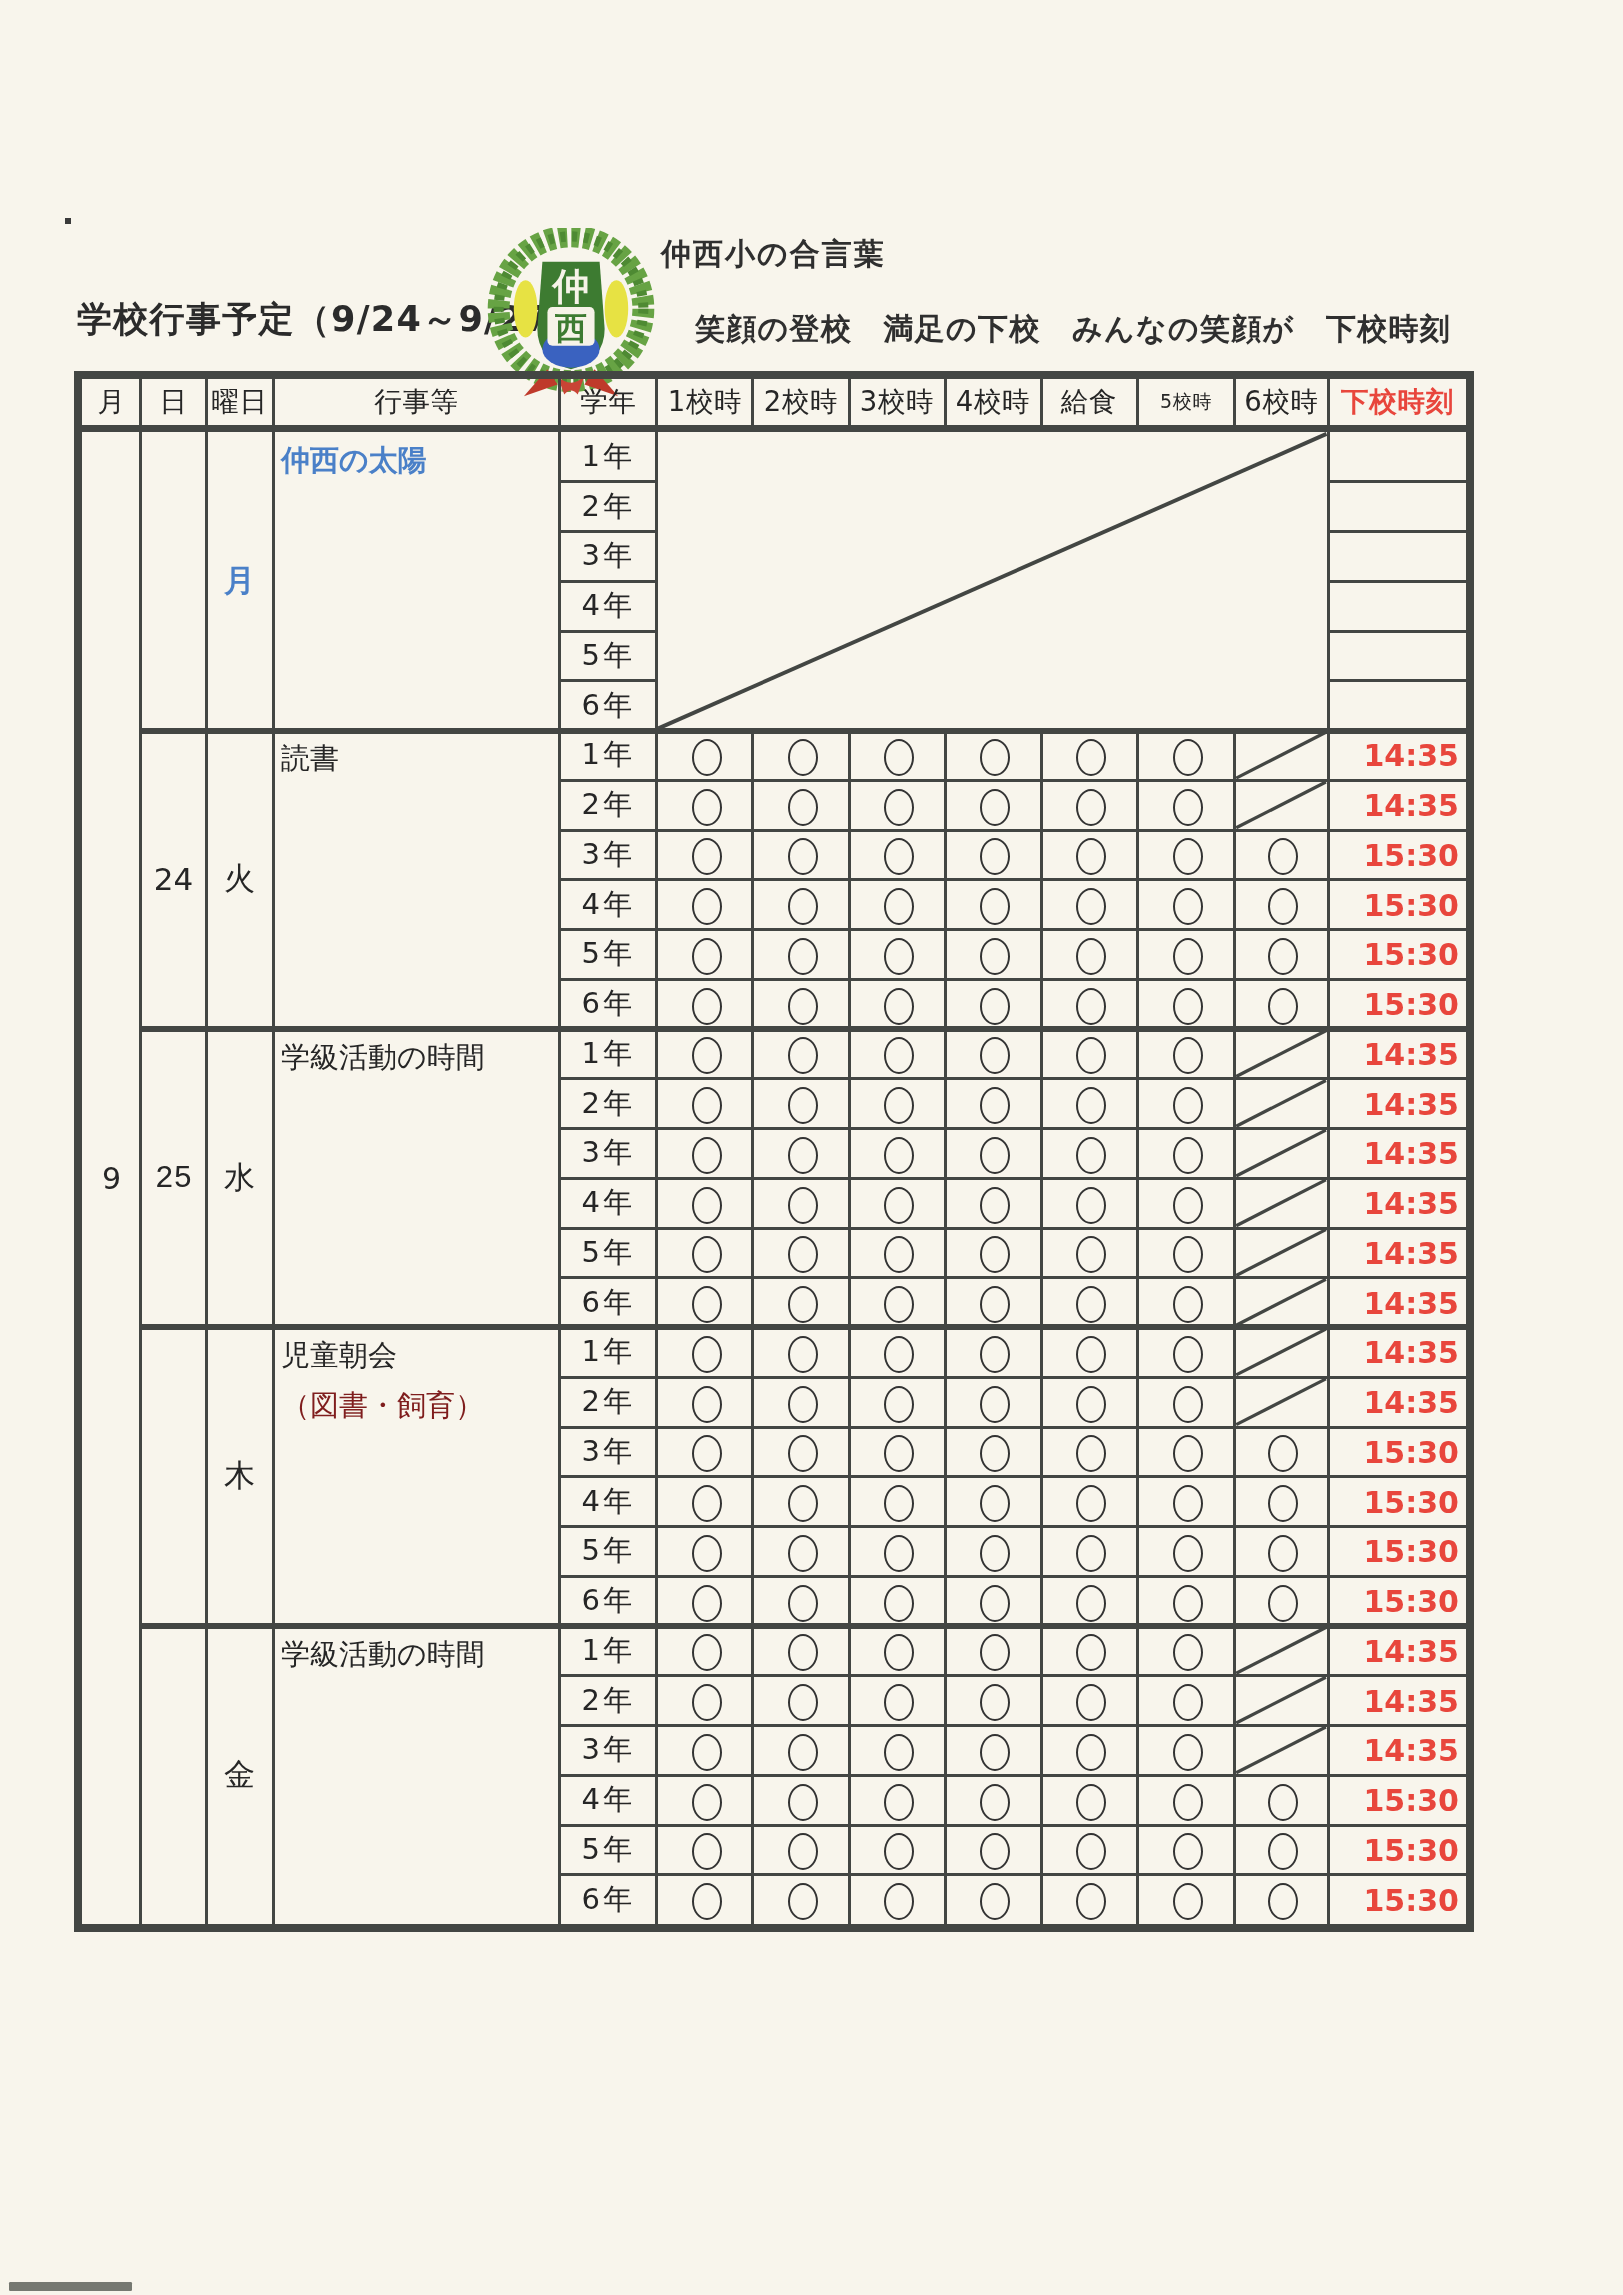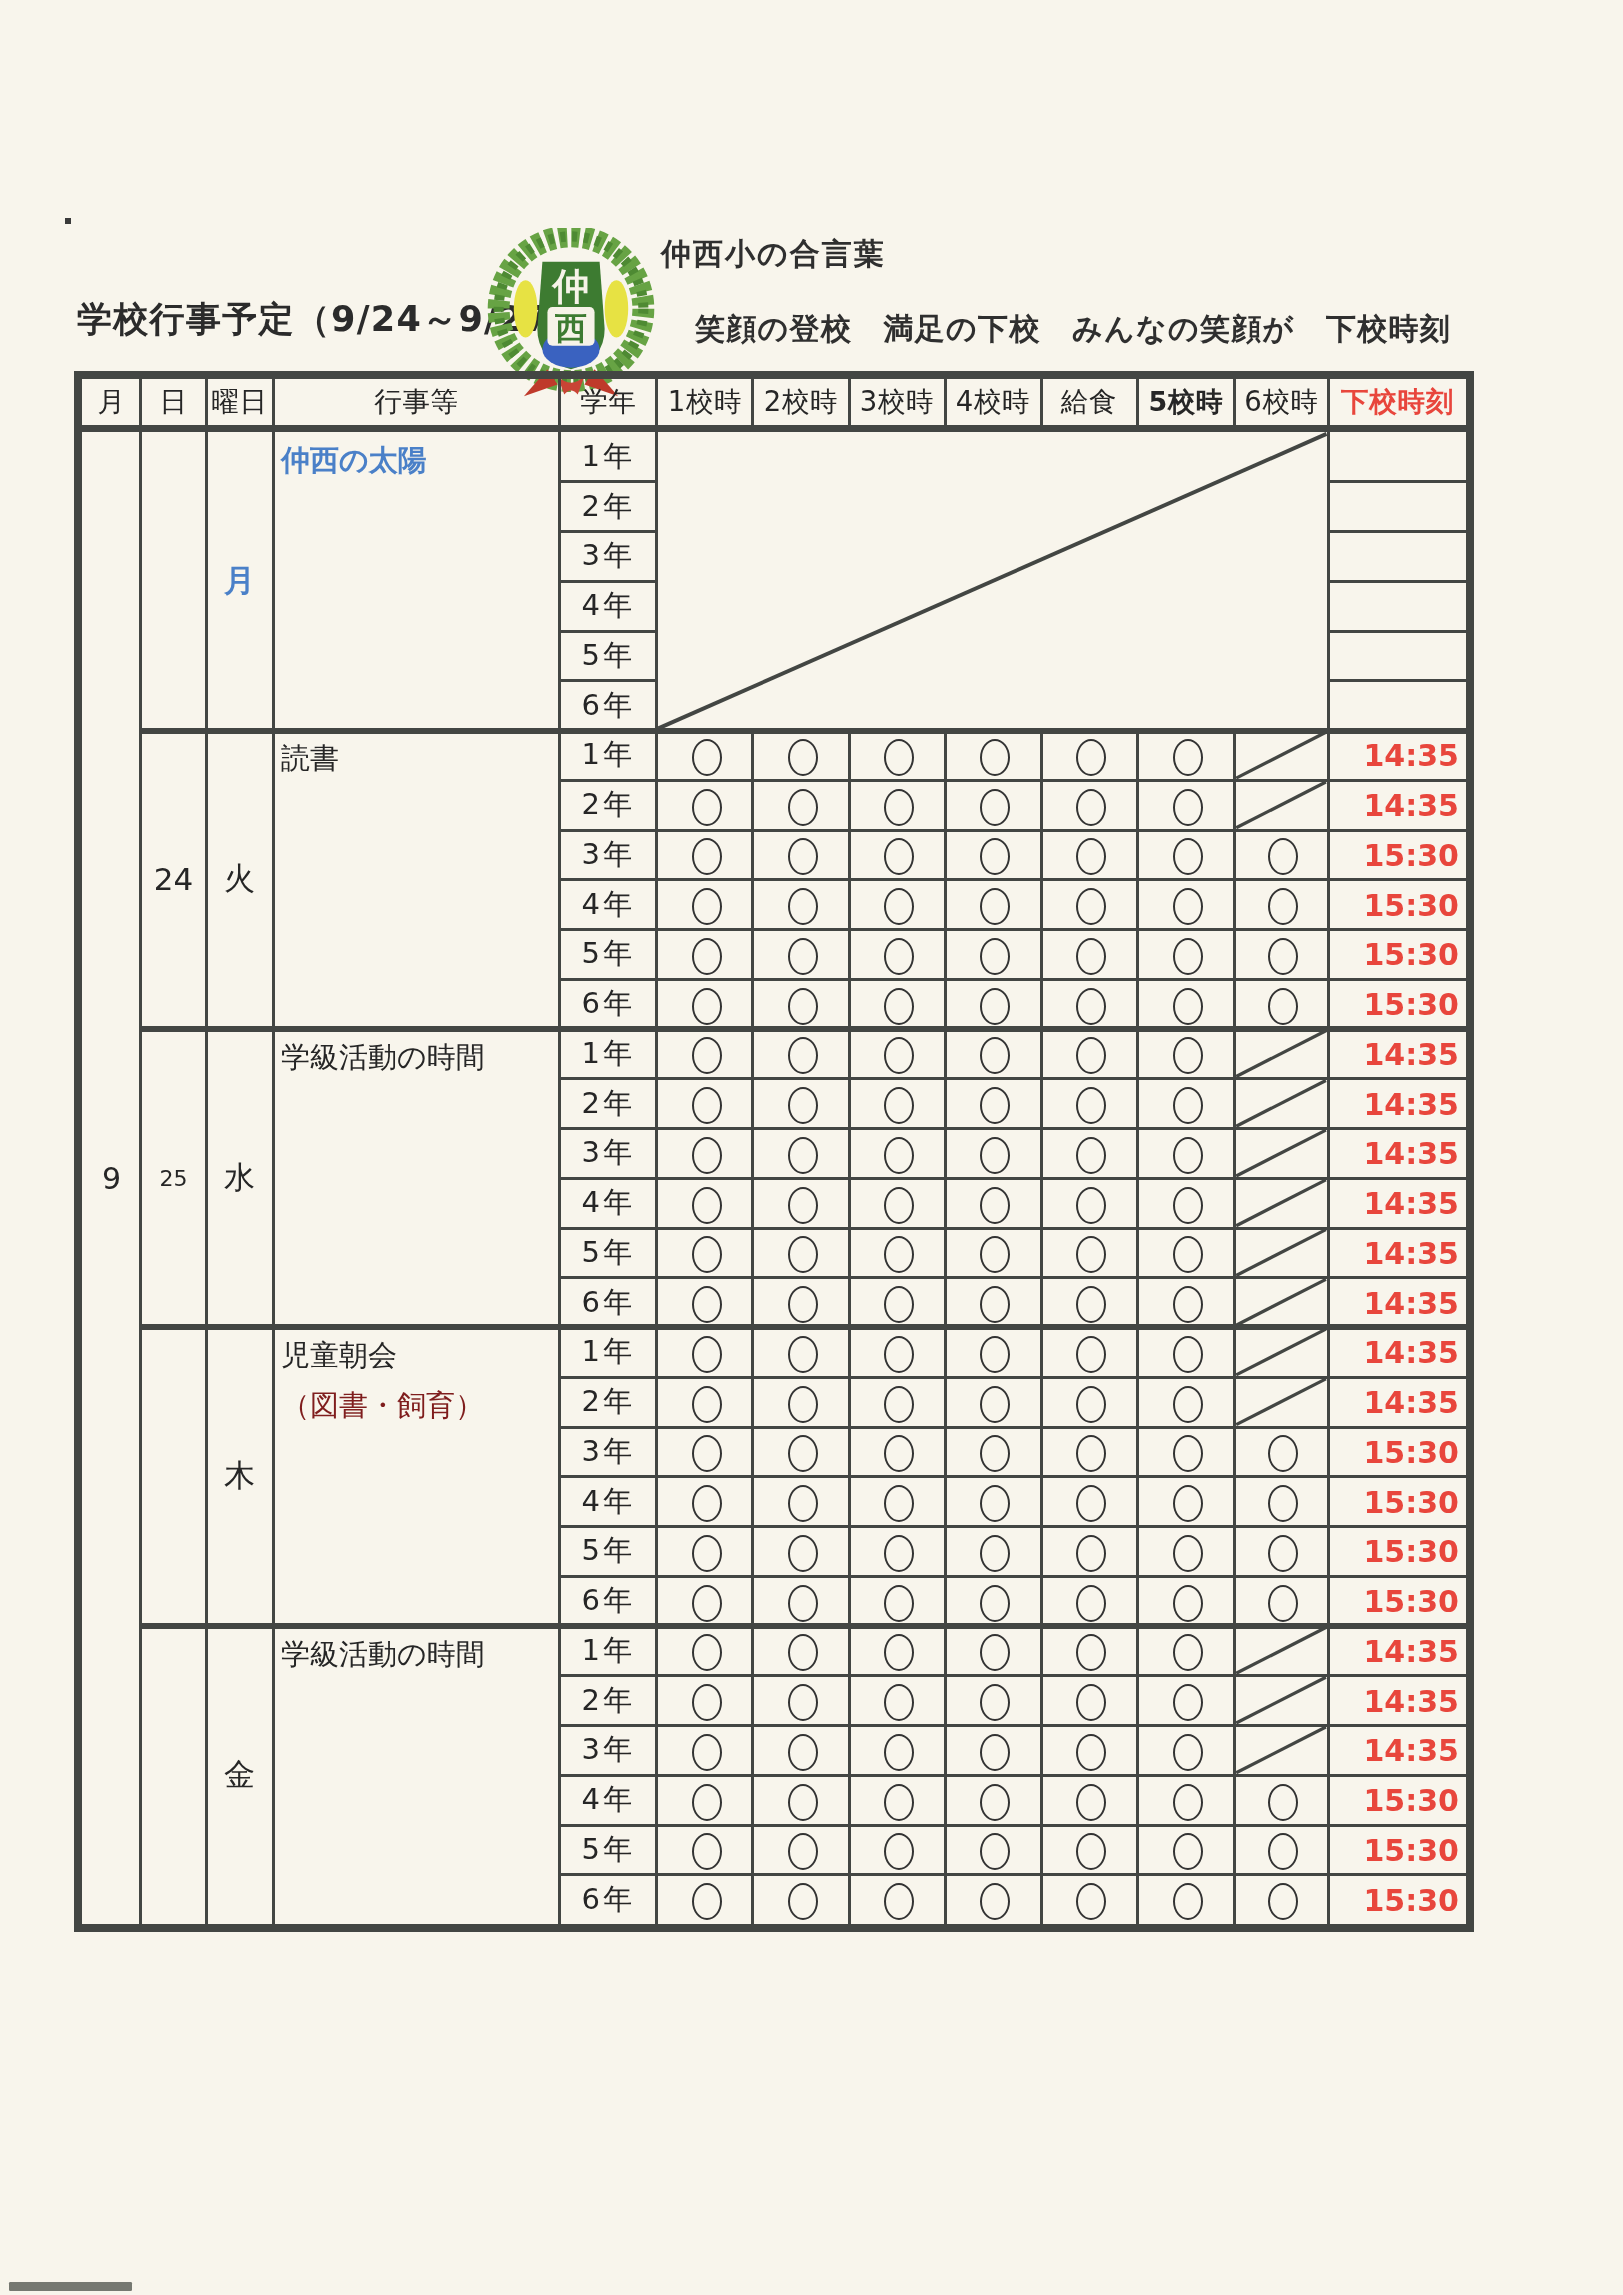--- a/index.html
+++ b/index.html
@@ -89,21 +89,21 @@
     <div class="cellText" style="left: 82px; top: 379px; width: 59px; height: 46px; font-size: 27.5px; color: rgb(38, 38, 38); letter-spacing: 0.7px;">月</div>
     <div class="cellText" style="left: 141px; top: 379px; width: 65px; height: 46px; font-size: 27.5px; color: rgb(38, 38, 38); letter-spacing: 0.7px;">日</div>
     <div class="cellText" style="left: 206px; top: 379px; width: 67px; height: 46px; font-size: 27.5px; color: rgb(38, 38, 38); letter-spacing: 0.7px;">曜日</div>
     <div class="cellText" style="left: 273px; top: 379px; width: 287px; height: 46px; font-size: 27.5px; color: rgb(38, 38, 38); letter-spacing: 0.7px;">行事等</div>
     <div class="cellText" style="left: 560px; top: 379px; width: 97px; height: 46px; font-size: 27.5px; color: rgb(38, 38, 38); letter-spacing: 0.7px;">学年</div>
     <div class="cellText" style="left: 657px; top: 379px; width: 96px; height: 46px; font-size: 27.5px; color: rgb(38, 38, 38); letter-spacing: 0.7px;">1校時</div>
     <div class="cellText" style="left: 753px; top: 379px; width: 96px; height: 46px; font-size: 27.5px; color: rgb(38, 38, 38); letter-spacing: 0.7px;">2校時</div>
     <div class="cellText" style="left: 849px; top: 379px; width: 96px; height: 46px; font-size: 27.5px; color: rgb(38, 38, 38); letter-spacing: 0.7px;">3校時</div>
     <div class="cellText" style="left: 945px; top: 379px; width: 96px; height: 46px; font-size: 27.5px; color: rgb(38, 38, 38); letter-spacing: 0.7px;">4校時</div>
     <div class="cellText" style="left: 1041px; top: 379px; width: 96px; height: 46px; font-size: 27.5px; color: rgb(38, 38, 38); letter-spacing: 0.7px;">給食</div>
-    <div class="cellText" style="left: 1138px; top: 379px; width: 96px; height: 46px; font-size: 27px; color: rgb(38, 38, 38); letter-spacing: 0.7px; font-weight: bold;">5校時</div>
+    <div class="cellText" style="left: 1138px; top: 379px; width: 96px; height: 46px; font-size: 19px; color: rgb(38, 38, 38); letter-spacing: 0.7px;">5校時</div>
     <div class="cellText" style="left: 1234px; top: 379px; width: 95px; height: 46px; font-size: 27.5px; color: rgb(38, 38, 38); letter-spacing: 0.7px;">6校時</div>
     <div class="cellText" style="left: 1329px; top: 379px; width: 137px; height: 46px; font-size: 27.5px; color: rgb(232, 70, 60); font-weight: bold; letter-spacing: 0.7px;">下校時刻</div>
     <div class="cellText" style="left: 82px; top: 432px; width: 59px; height: 1492px; font-size: 30px; color: rgb(38, 38, 38);">9</div>
     <div class="tline" style="left: 560px; top: 480px; width: 97px; height: 2.6px;"></div>
     <div class="tline" style="left: 1329px; top: 480px; width: 137px; height: 2.6px;"></div>
     <div class="tline" style="left: 560px; top: 530px; width: 97px; height: 2.6px;"></div>
     <div class="tline" style="left: 1329px; top: 530px; width: 137px; height: 2.6px;"></div>
     <div class="tline" style="left: 560px; top: 580px; width: 97px; height: 2.6px;"></div>
     <div class="tline" style="left: 1329px; top: 580px; width: 137px; height: 2.6px;"></div>
     <div class="tline" style="left: 560px; top: 630px; width: 97px; height: 2.6px;"></div>
@@ -176,21 +176,21 @@
     <div class="mark-circle" style="left: 980px; top: 988px; width: 26px; height: 33px;"></div>
     <div class="mark-circle" style="left: 1076px; top: 988px; width: 26px; height: 33px;"></div>
     <div class="mark-circle" style="left: 1173px; top: 988px; width: 26px; height: 33px;"></div>
     <div class="mark-circle" style="left: 1268px; top: 988px; width: 26px; height: 33px;"></div>
     <div class="cellText" style="left: 1329px; top: 979px; width: 130px; height: 50px; font-size: 30px; color: rgb(232, 70, 60); font-weight: bold; justify-content: flex-end;">15:30</div>
     <div class="tline" style="left: 560px; top: 1077px; width: 907px; height: 2.6px;"></div>
     <div class="tline" style="left: 560px; top: 1127px; width: 907px; height: 2.6px;"></div>
     <div class="tline" style="left: 560px; top: 1177px; width: 907px; height: 2.6px;"></div>
     <div class="tline" style="left: 560px; top: 1227px; width: 907px; height: 2.6px;"></div>
     <div class="tline" style="left: 560px; top: 1276px; width: 907px; height: 2.6px;"></div>
-    <div class="cellText" style="left: 141px; top: 1029px; width: 65px; height: 298px; font-size: 22px; color: rgb(38, 38, 38);">25</div>
+    <div class="cellText" style="left: 141px; top: 1029px; width: 65px; height: 298px; font-size: 31px; color: rgb(38, 38, 38); font-family: Liberation Mono, monospace;">25</div>
     <div class="cellText" style="left: 206px; top: 1029px; width: 67px; height: 298px; font-size: 31px; color: rgb(38, 38, 38);">水</div>
     <div class="cellText" style="left: 281px; top: 1037px; width: 278px; height: 41px; font-size: 29px; color: rgb(38, 38, 38); justify-content: flex-start;">学級活動の時間</div>
     <div class="cellText" style="left: 560px; top: 1029px; width: 97px; height: 50px; font-size: 29px; color: rgb(38, 38, 38); letter-spacing: 3.3px;">1年</div>
     <div class="mark-circle" style="left: 692px; top: 1037px; width: 26px; height: 33px;"></div>
     <div class="mark-circle" style="left: 788px; top: 1037px; width: 26px; height: 33px;"></div>
     <div class="mark-circle" style="left: 884px; top: 1037px; width: 26px; height: 33px;"></div>
     <div class="mark-circle" style="left: 980px; top: 1037px; width: 26px; height: 33px;"></div>
     <div class="mark-circle" style="left: 1076px; top: 1037px; width: 26px; height: 33px;"></div>
     <div class="mark-circle" style="left: 1173px; top: 1037px; width: 26px; height: 33px;"></div>
     <div class="cellText" style="left: 1329px; top: 1029px; width: 130px; height: 50px; font-size: 30px; color: rgb(232, 70, 60); font-weight: bold; justify-content: flex-end;">14:35</div>

